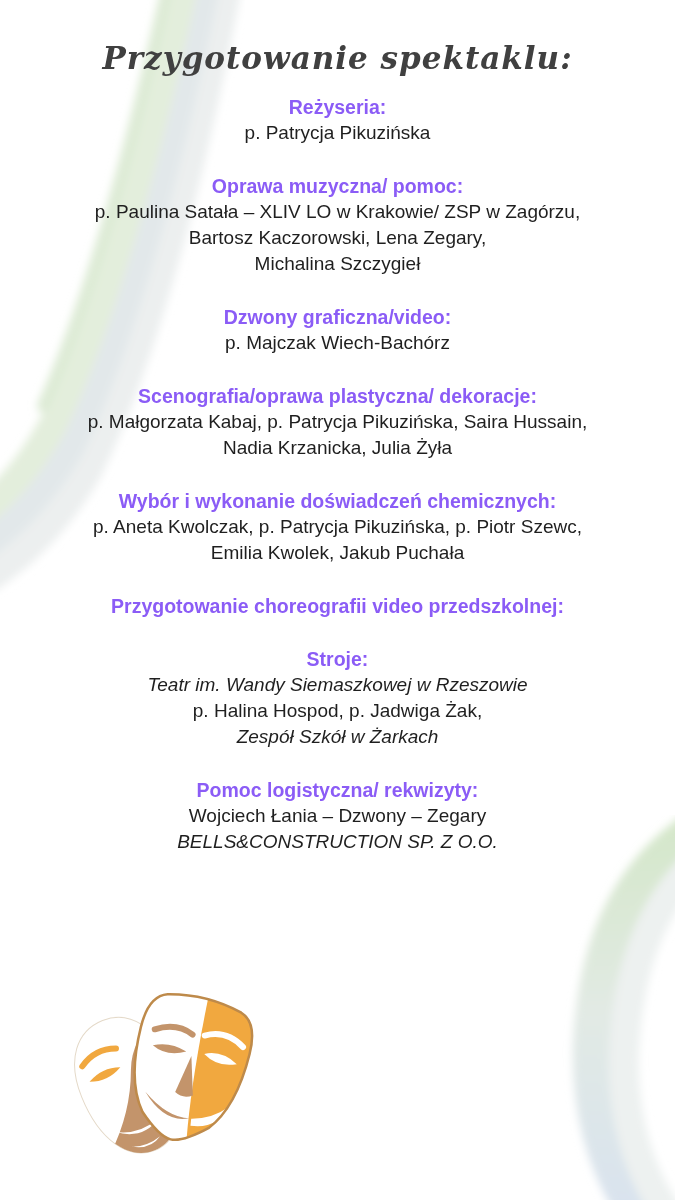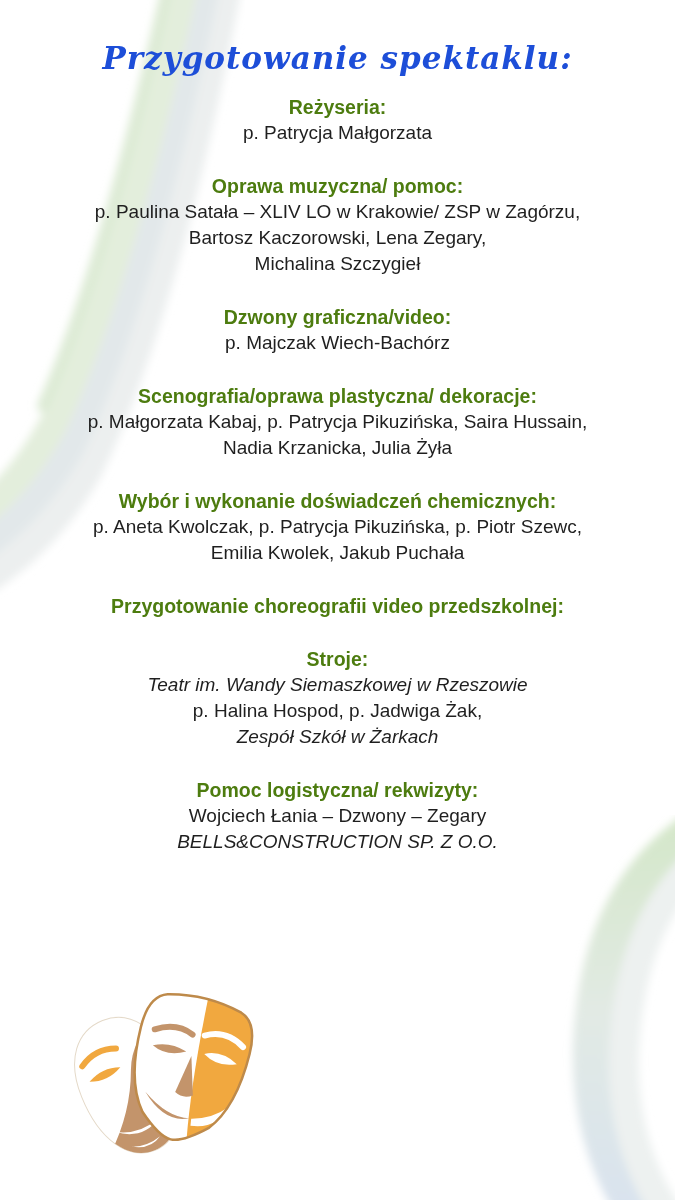--- a/index.html
+++ b/index.html
@@ -13,26 +13,26 @@
   .swirl-left{left:-45px;top:0;}
   .swirl-right{right:-35px;bottom:-25px;}
   .content{
     position:absolute;left:28px;right:28px;top:38px;
     text-align:center;z-index:2;
   }
   .title{
     font-family:"DejaVu Serif", serif;
     font-style:italic;font-weight:700;
     font-size:31px;line-height:40px;
-    letter-spacing:1px;color:#1d4ed8;
+    letter-spacing:1px;color:#404040;
     margin:0 0 16px 0;
   }
   .credit{margin:0 0 27px 0;}
   .credit .h{
-    font-size:19.5px;line-height:26px;font-weight:700;margin:0;color:#4d7c0f;
+    font-size:19.5px;line-height:26px;font-weight:700;margin:0;color:#8b5cf6;
   }
   .credit .l{
     font-size:19px;line-height:26px;margin:0;color:#1f1f1f;
   }
   .credit .i{font-style:italic;}
   .masks{position:absolute;left:52px;top:980px;width:205px;height:198px;z-index:1;}
 </style>
 </head>
 <body>
 
@@ -65,21 +65,21 @@
     <path d="M 258,18 Q 162,82 156,230 Q 153,335 212,412" stroke="url(#gb)" stroke-width="46"></path>
     <path d="M 268,38 Q 190,100 184,238 Q 181,340 238,414" stroke="#EDF1F0" stroke-width="30"></path>
   </g>
 </svg>
 
 <div class="content">
   <h1 class="title">Przygotowanie spektaklu:</h1>
 
   <section class="credit">
     <h2 class="h">Reżyseria:</h2>
-    <p class="l">p. Patrycja Małgorzata</p>
+    <p class="l">p. Patrycja Pikuzińska</p>
   </section>
 
 
   <section class="credit">
     <h2 class="h">Oprawa muzyczna/ pomoc:</h2>
     <p class="l">p. Paulina Satała – XLIV LO w Krakowie/ ZSP w Zagórzu,</p>
     <p class="l">Bartosz Kaczorowski, Lena Zegary,</p>
     <p class="l">Michalina Szczygieł</p>
   </section>
 

